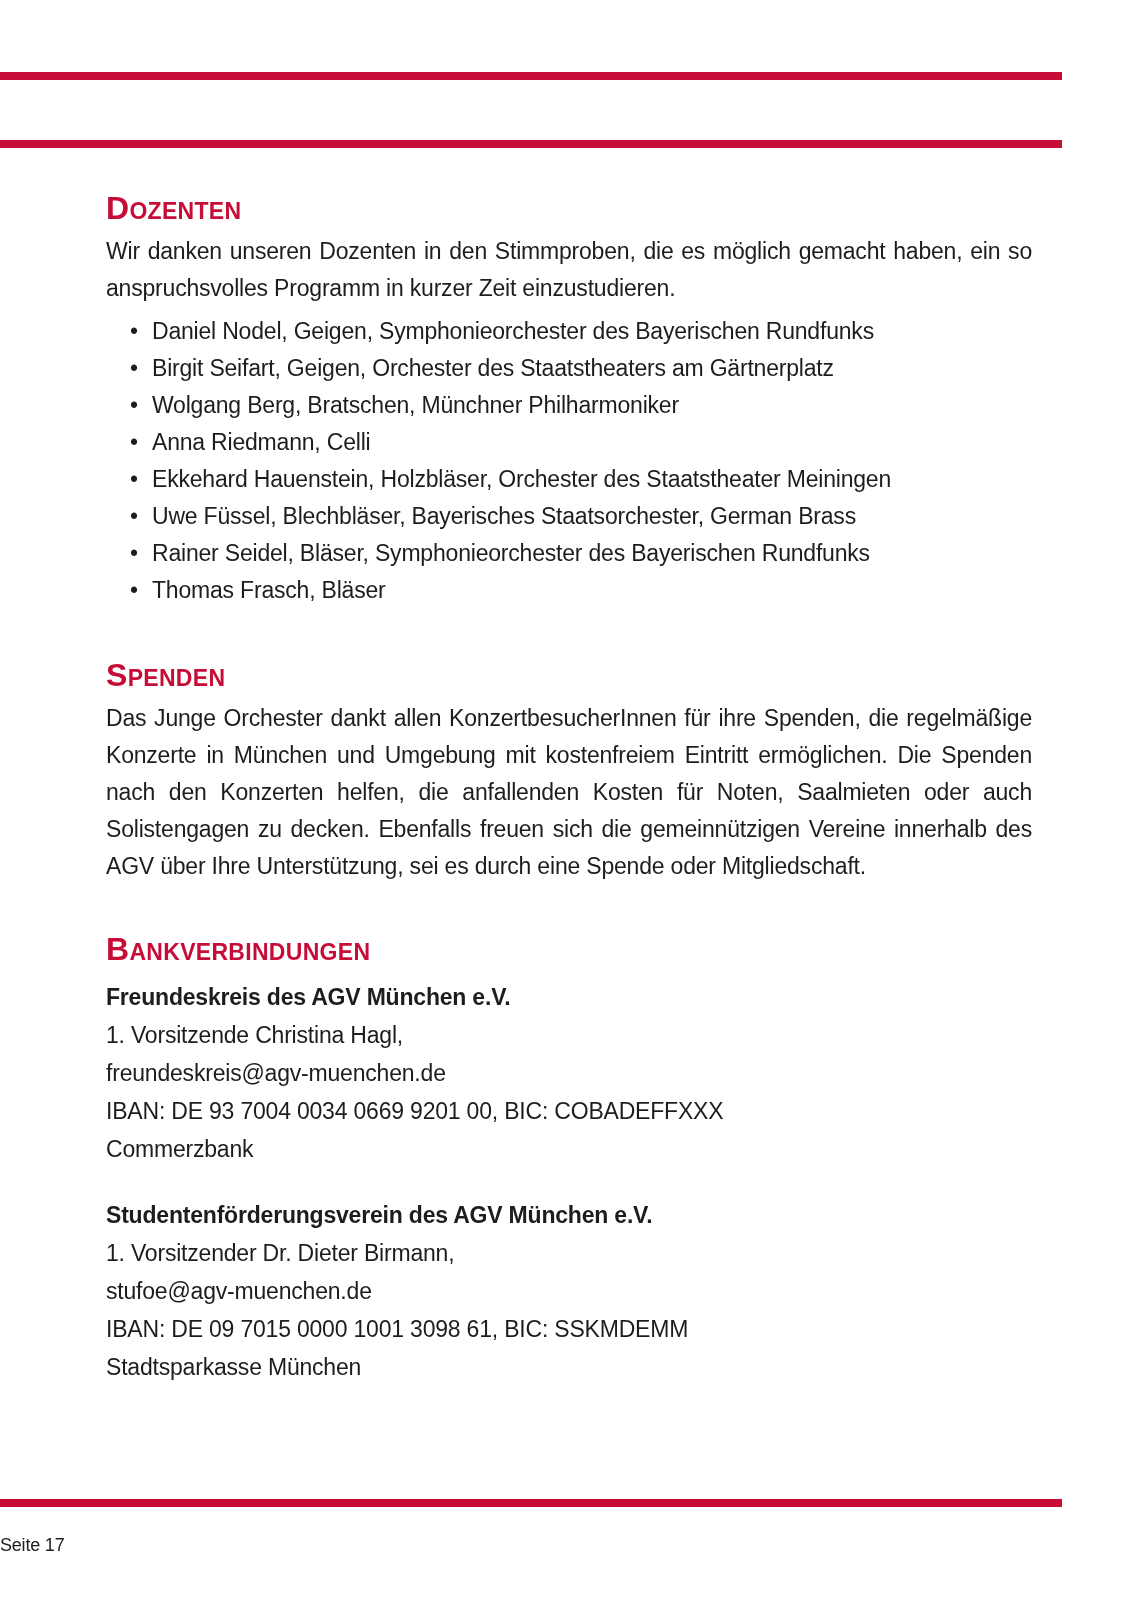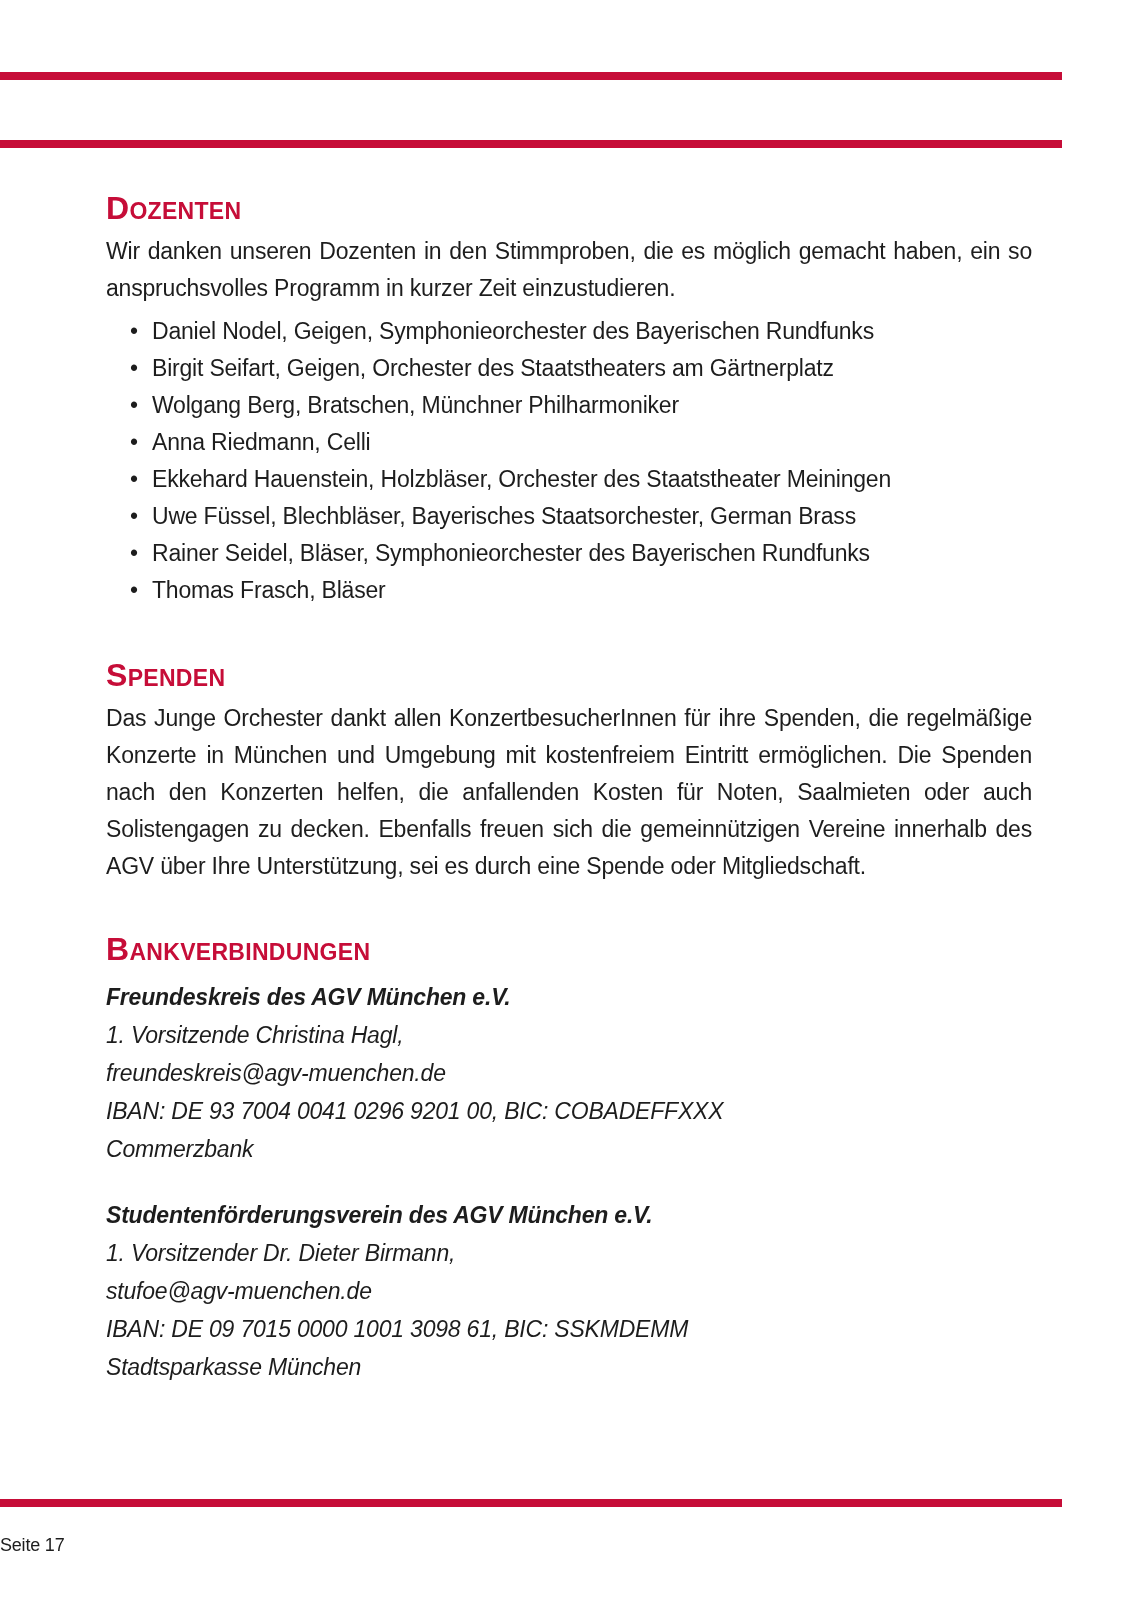--- a/index.html
+++ b/index.html
@@ -64,21 +64,21 @@
   ul.doz-list li::before {
     content: "\2022";
     position: absolute;
     left: 24px;
     top: 0;
   }
 
   .sec-spenden { margin-top: 48px; }
   .sec-bank { margin-top: 46px; }
 
-  .account { margin-top: 8px; font-style: italic; }
+  .account { margin-top: 8px; }
   .account.second { margin-top: 28px; }
   .account .acc-name {
     font-size: 23px;
     font-weight: bold;
     line-height: 38px;
     letter-spacing: -0.2px;
   }
   .account .acc-line {
     font-size: 23px;
     line-height: 38px;
@@ -126,21 +126,21 @@
       <p class="body-text">Das Junge Orchester dankt allen KonzertbesucherInnen für ihre Spenden, die regelmäßige Konzerte in München und Umgebung mit kostenfreiem Eintritt ermöglichen. Die Spenden nach den Konzerten helfen, die anfallenden Kosten für Noten,  Saalmieten oder auch Solistengagen zu decken. Ebenfalls freuen sich die gemeinnützigen Vereine innerhalb des AGV über Ihre Unterstützung, sei es durch eine Spende oder Mitgliedschaft.</p>
     </section>
 
     <section class="sec-bank">
       <h2 class="sec-heading"><span class="hi">B</span><span class="hr">ANKVERBINDUNGEN</span></h2>
 
       <div class="account">
         <div class="acc-name">Freundeskreis des AGV München e.V.</div>
         <div class="acc-line">1. Vorsitzende Christina Hagl,</div>
         <div class="acc-line">freundeskreis@agv-muenchen.de</div>
-        <div class="acc-line">IBAN: DE 93 7004 0041 0296 9201 00, BIC: COBADEFFXXX</div>
+        <div class="acc-line">IBAN: DE 93 7004 0034 0669 9201 00, BIC: COBADEFFXXX</div>
         <div class="acc-line">Commerzbank</div>
       </div>
 
       <div class="account second">
         <div class="acc-name">Studentenförderungsverein des AGV München e.V.</div>
         <div class="acc-line">1. Vorsitzender Dr. Dieter Birmann,</div>
         <div class="acc-line">stufoe@agv-muenchen.de</div>
         <div class="acc-line">IBAN: DE 09 7015 0000 1001 3098 61, BIC: SSKMDEMM</div>
         <div class="acc-line">Stadtsparkasse München</div>
       </div>

